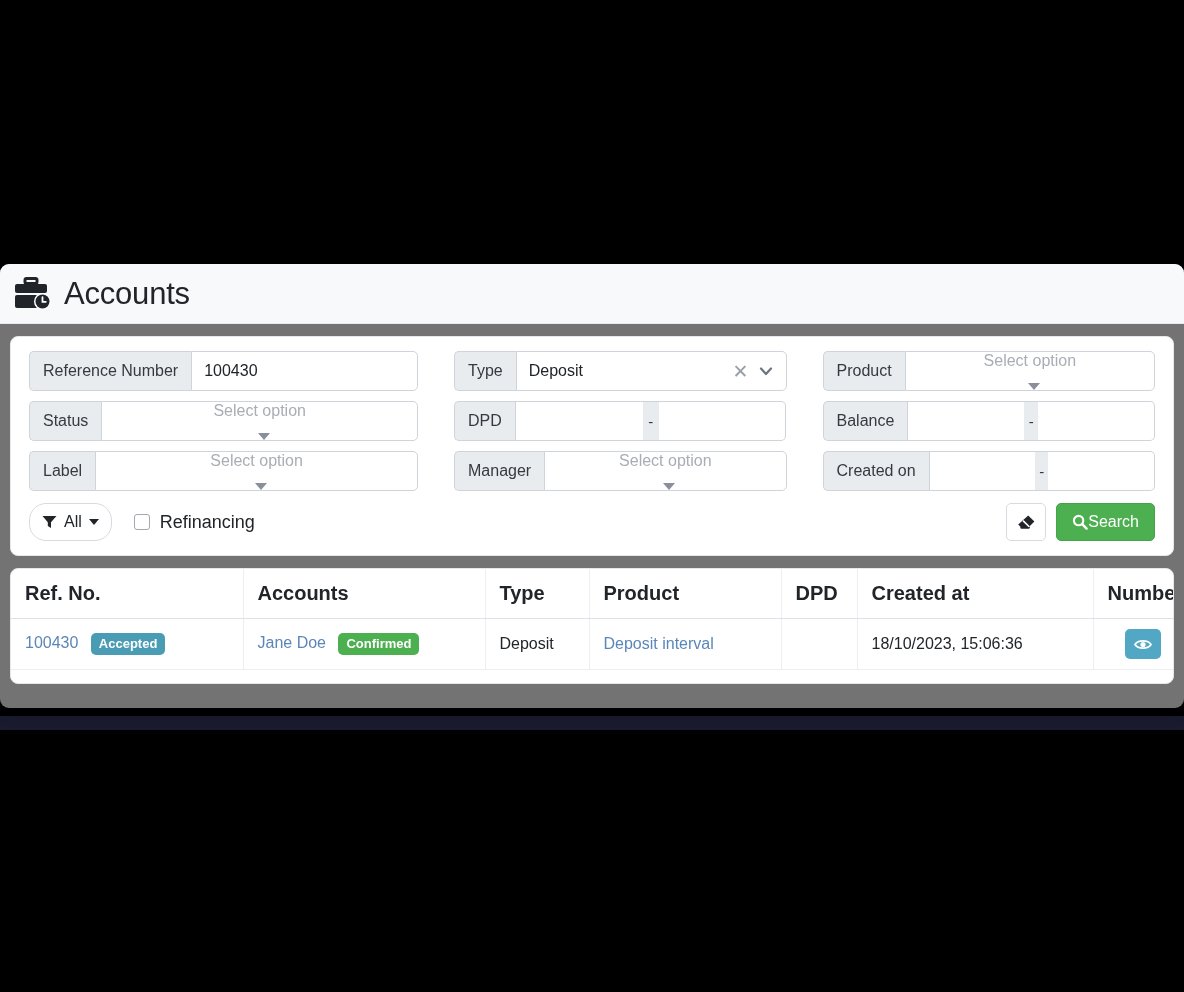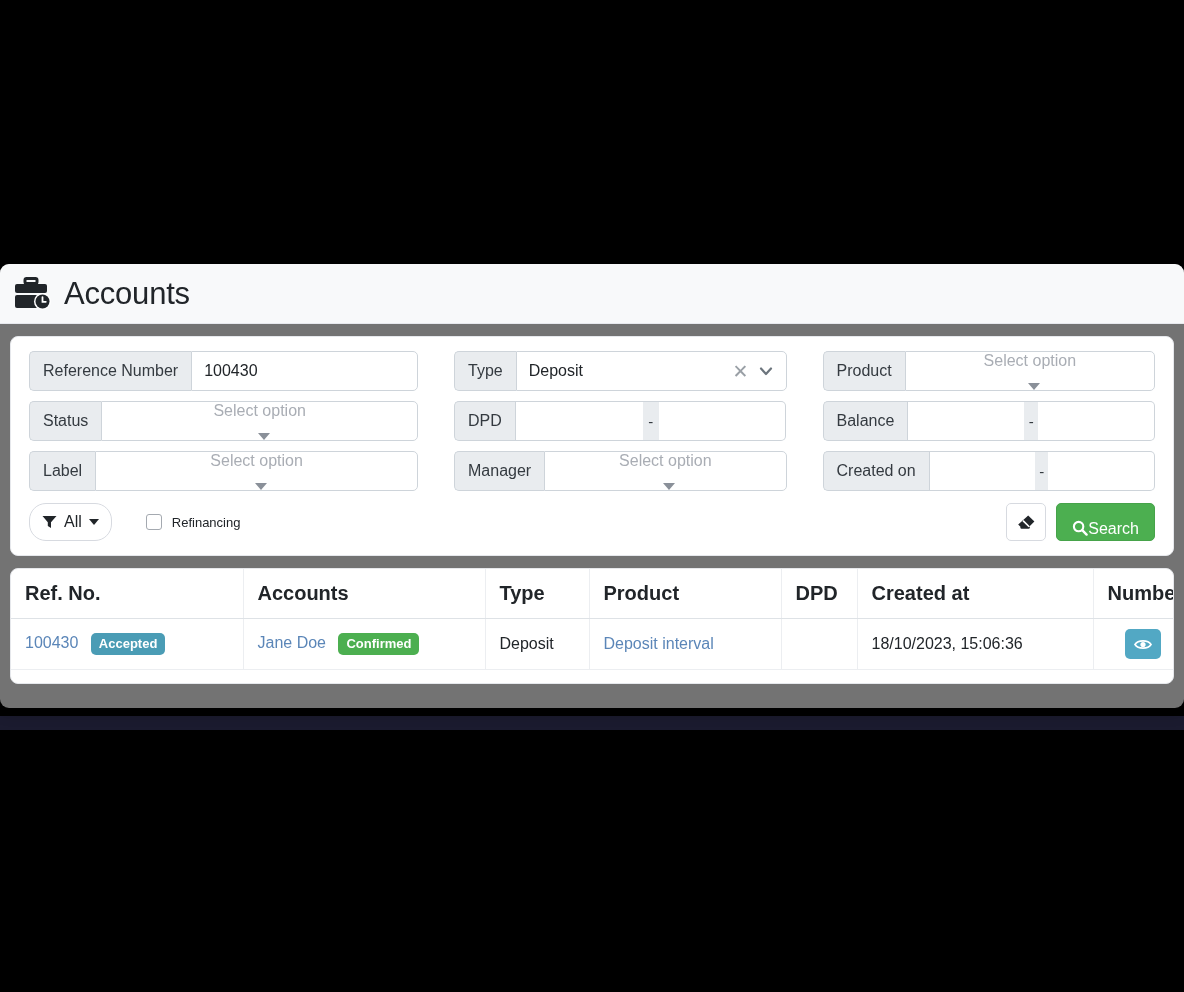--- a/index.html
+++ b/index.html
@@ -155,22 +155,22 @@
   }
   .funnel { width: 15px; height: 14px; flex: none; }
   .caret-btn {
     width: 0; height: 0;
     border-left: 5px solid transparent;
     border-right: 5px solid transparent;
     border-top: 6px solid #212529;
   }
   .check-wrap {
     display: flex; align-items: center; gap: 10px;
-    margin-left: 34px;
-    font-size: 13px; color: #212529;
+    margin-left: 22px;
+    font-size: 18px; color: #212529;
   }
   .cbox {
     width: 16px; height: 16px;
     border: 1px solid #a4a9b0;
     border-radius: 3px;
     background: #fff;
     flex: none;
   }
   .right-actions { margin-left: auto; display: flex; align-items: center; gap: 10px; }
   .btn-eraser {
@@ -181,22 +181,22 @@
     display: flex; align-items: center; justify-content: center;
     cursor: pointer;
   }
   .btn-search {
     height: 38px;
     background: #4caf50;
     border: 1px solid #46a34a;
     border-radius: 5px;
     color: #fff;
     font-size: 16px;
-    display: flex; align-items: flex-start; gap: 0;
-    padding: 16px 15px;
+    display: flex; align-items: center; gap: 0;
+    padding: 10px 15px;
     cursor: pointer;
   }
 
   .table-card {
     margin: 12px 10px 0 10px;
     background: #ffffff;
     border: 1px solid #e6e8ec;
     border-radius: 8px;
     overflow: hidden;
     height: 116px;

